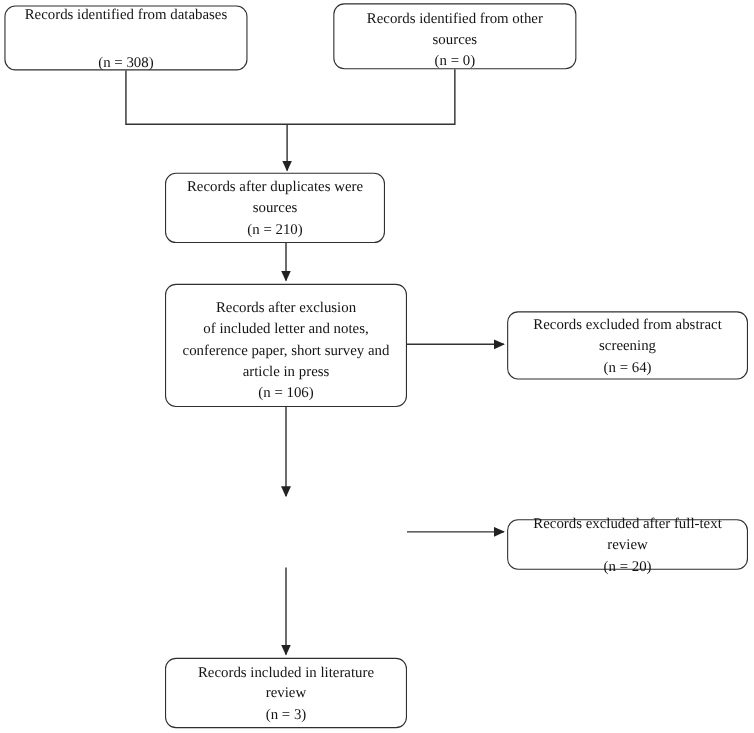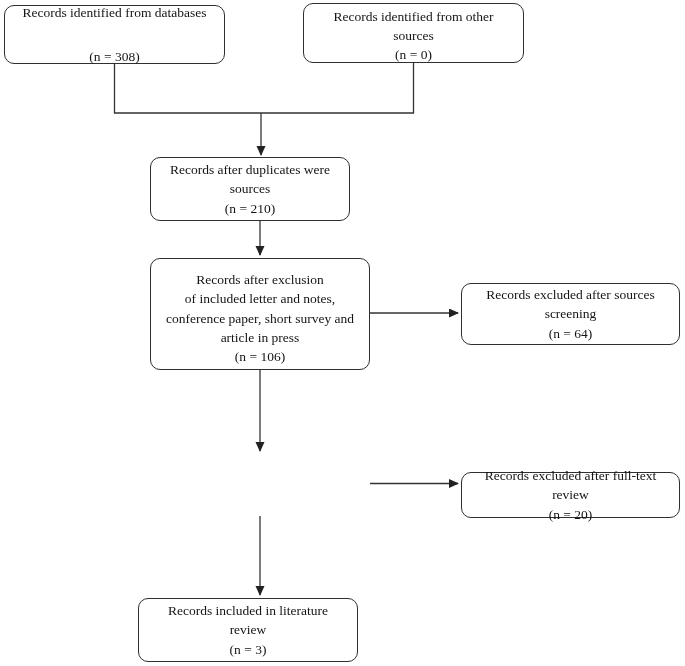--- a/index.html
+++ b/index.html
@@ -41,21 +41,21 @@
     white-space: nowrap;
   }
   
   #box-databases        { left: 4px;   top: 5px;   width: 221px; height: 59px; gap: 24px; }
   #box-other-sources    { left: 303px; top: 3px;   width: 221px; height: 60px; justify-content: space-between; }
   #box-duplicates       { left: 150px; top: 157px; width: 200px; height: 64px; }
   #box-exclusion        { left: 150px; top: 258px; width: 220px; height: 112px; justify-content: flex-end; }
   #box-abstract-excl    { left: 461px; top: 283px; width: 219px; height: 62px; }
   #box-fulltext         { left: 150px; top: 454px; width: 220px; height: 62px; }
   #box-fulltext-excl    { left: 461px; top: 472px; width: 219px; height: 46px; }
-  #box-included         { left: 138px; top: 598px; width: 220px; height: 64px; }
+  #box-included         { left: 150px; top: 598px; width: 220px; height: 64px; }
 </style>
 </head>
 <body>
 
 <div class="canvas">
 
   <svg class="connectors" width="685" height="666" viewBox="0 0 685 666" aria-hidden="true">
     <defs>
       <marker id="arrowhead" markerUnits="userSpaceOnUse" markerWidth="11" markerHeight="10" refX="9" refY="4.5" orient="auto">
         <path d="M0,0 L10,4.5 L0,9 Z" fill="#222222"></path>
@@ -89,21 +89,21 @@
 
   <div class="box" id="box-exclusion">
     <div class="line">Records after exclusion</div>
     <div class="line">of included letter and notes,</div>
     <div class="line">conference paper, short survey and</div>
     <div class="line">article in press</div>
     <div class="line">(n = 106)</div>
   </div>
 
   <div class="box" id="box-abstract-excl">
-    <div class="line">Records excluded after sources</div>
+    <div class="line">Records excluded from abstract</div>
     <div class="line">screening</div>
     <div class="line">(n = 64)</div>
   </div>
 
 
   <div class="box" id="box-fulltext-excl">
     <div class="line">Records excluded after full-text</div>
     <div class="line">review</div>
     <div class="line">(n = 20)</div>
   </div>

